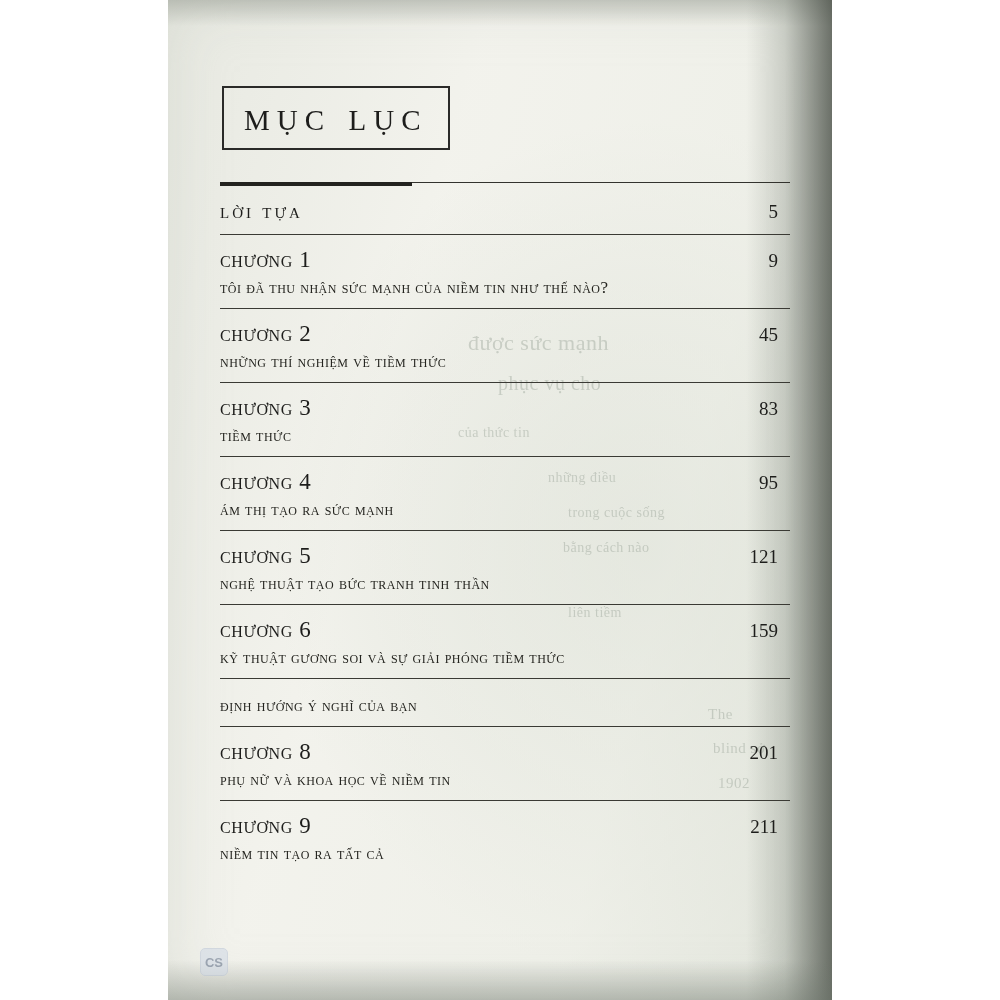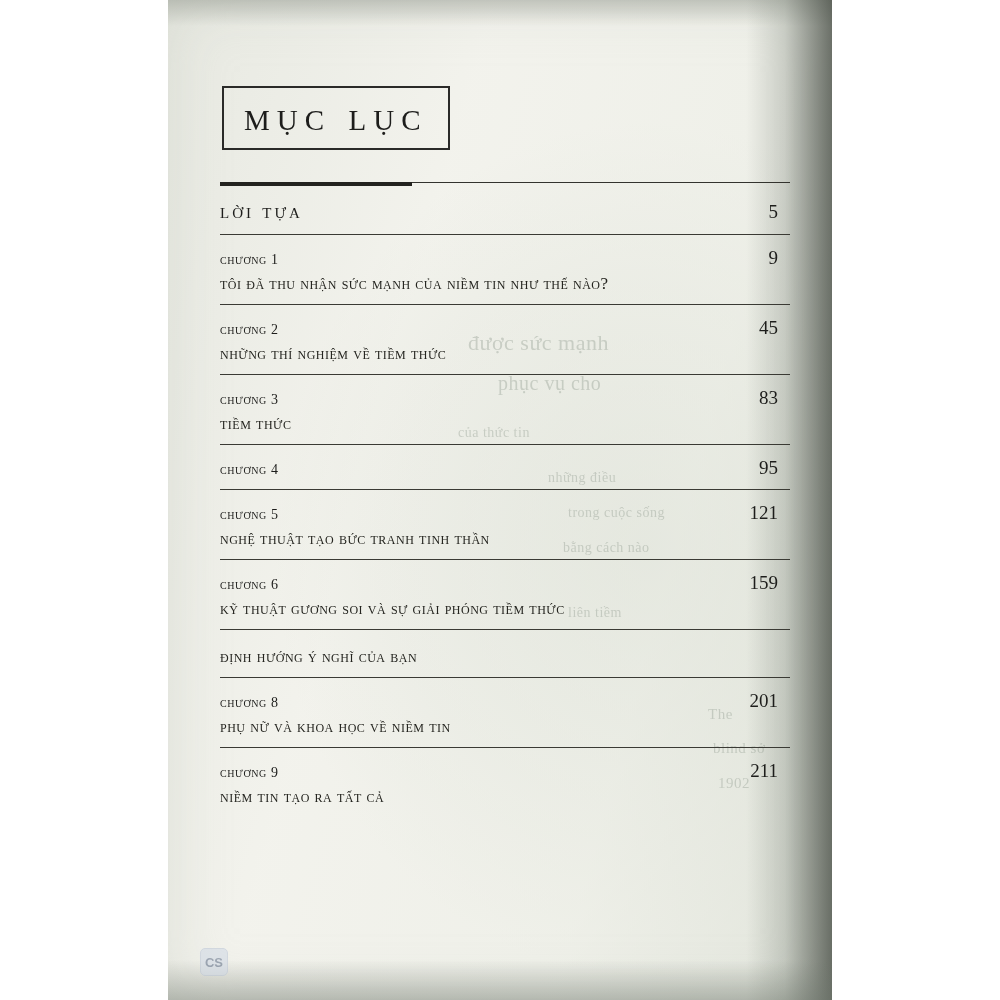--- a/index.html
+++ b/index.html
@@ -115,21 +115,21 @@
     background: #3a3a34;
   }
 
   .row {
     display: flex;
     align-items: baseline;
     justify-content: space-between;
   }
   .ch-name {
     font-family: "Liberation Serif", serif;
-    font-size: 14px;
+    font-size: 23px;
     color: #1d1d1b;
     font-variant: small-caps;
     text-transform: lowercase;
     letter-spacing: 0.6px;
   }
   .ch-page {
     font-family: "Liberation Serif", serif;
     font-size: 19px;
     color: #1d1d1b;
     min-width: 40px;
@@ -253,20 +253,21 @@
         <div class="ch-sub">Tiềm thức</div>
       </div>
 
       
       <div class="entry">
         <div class="sep"></div>
         <div class="row">
           <div class="ch-name">Chương 4</div>
           <div class="ch-page">95</div>
         </div>
+        <div class="ch-sub">Ám thị tạo ra sức mạnh</div>
       </div>
 
       
       <div class="entry">
         <div class="sep"></div>
         <div class="row">
           <div class="ch-name">Chương 5</div>
           <div class="ch-page">121</div>
         </div>
         <div class="ch-sub">Nghệ thuật tạo bức tranh tinh thần</div>

